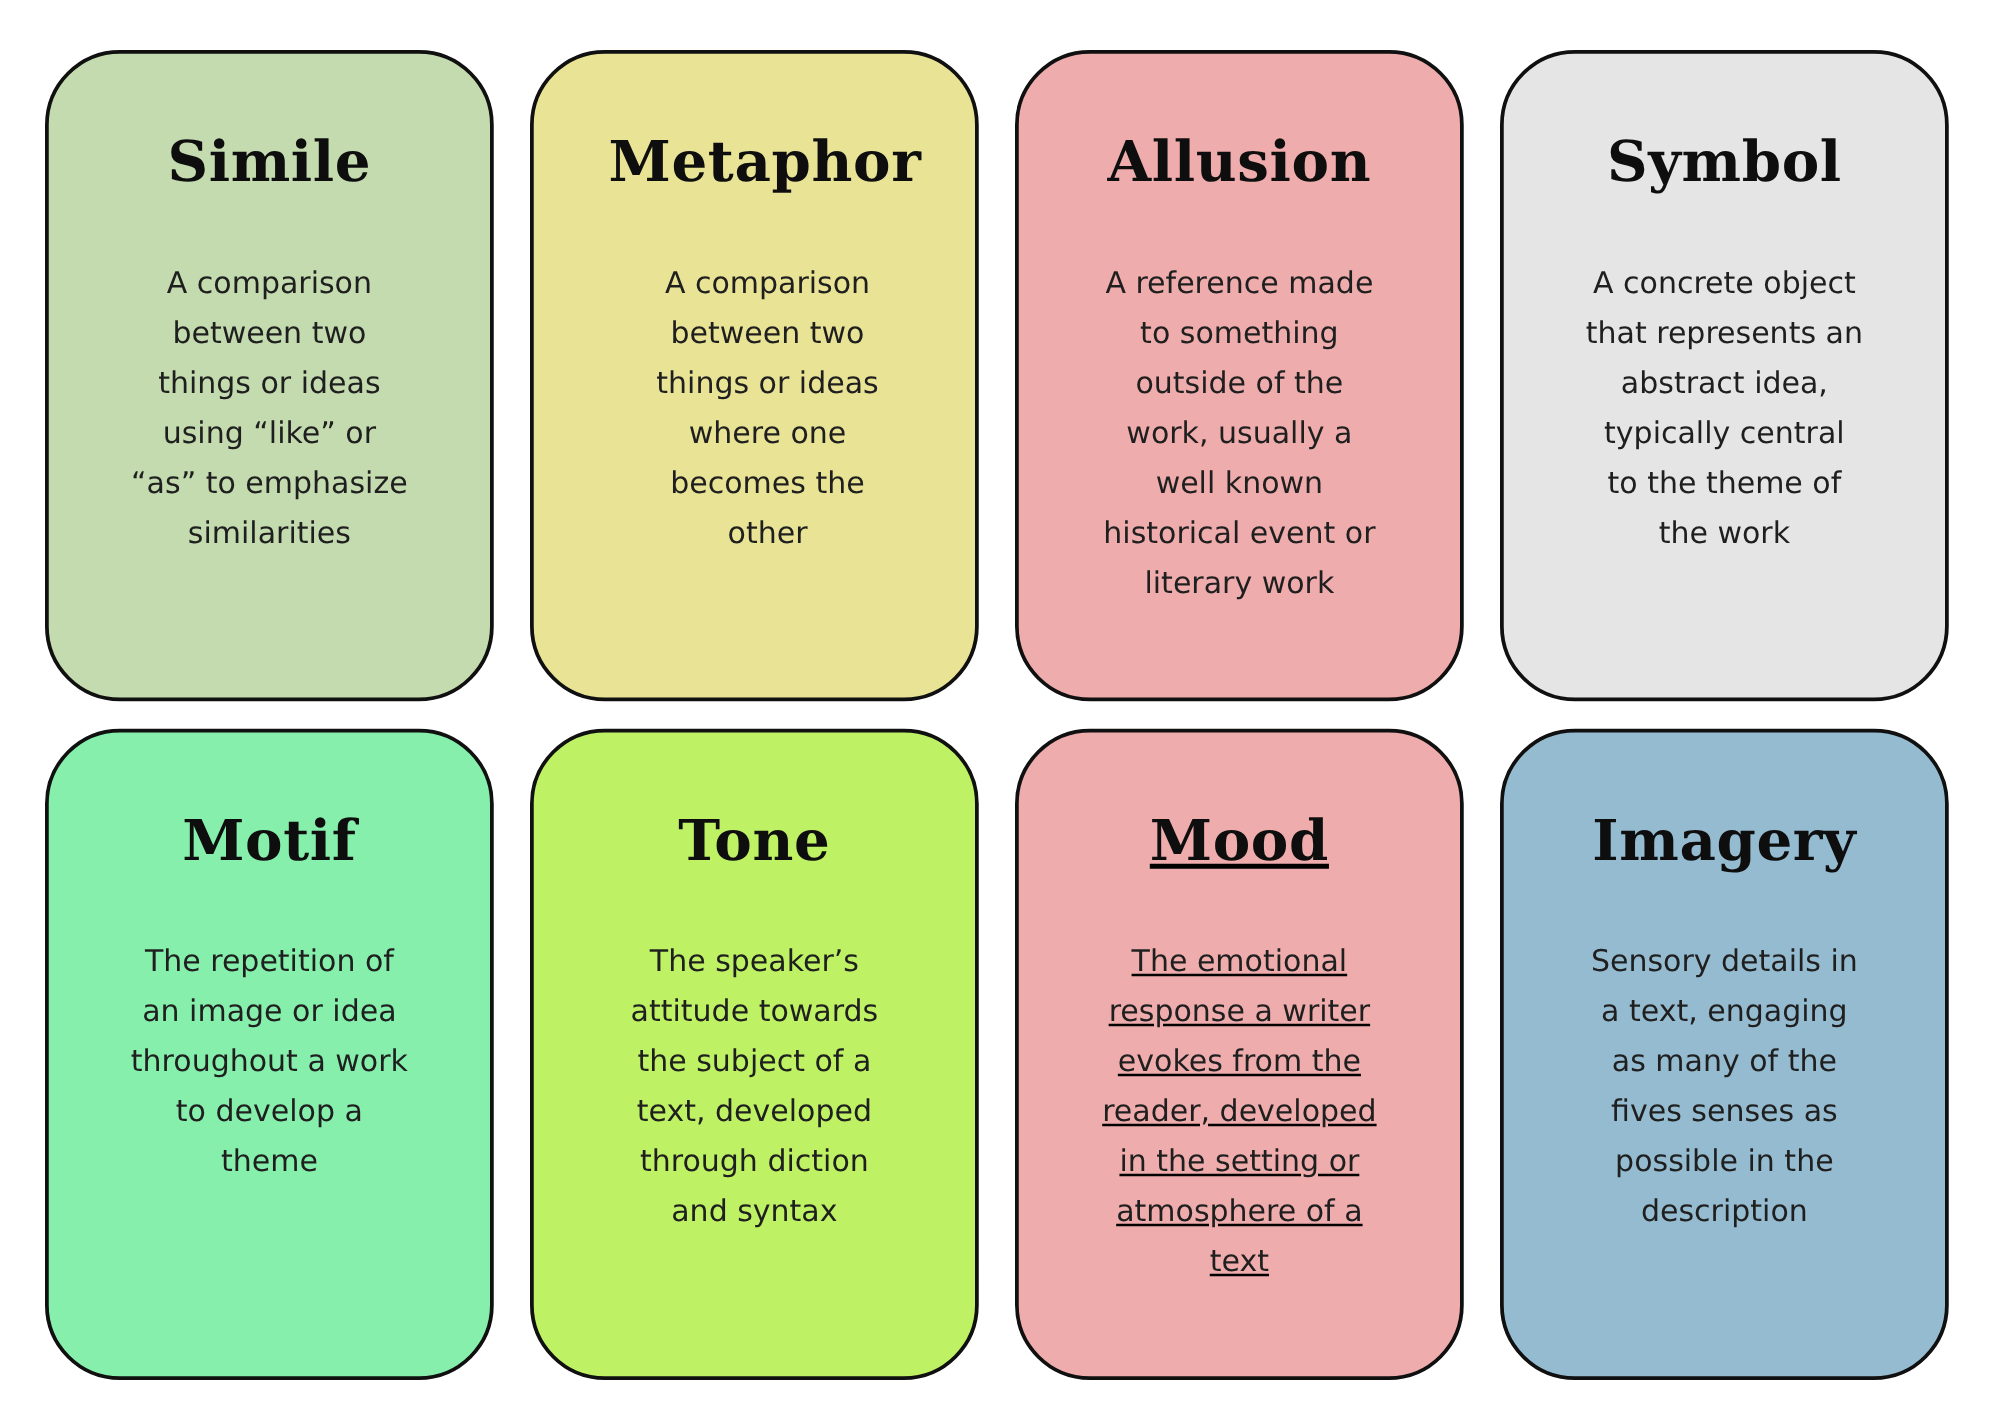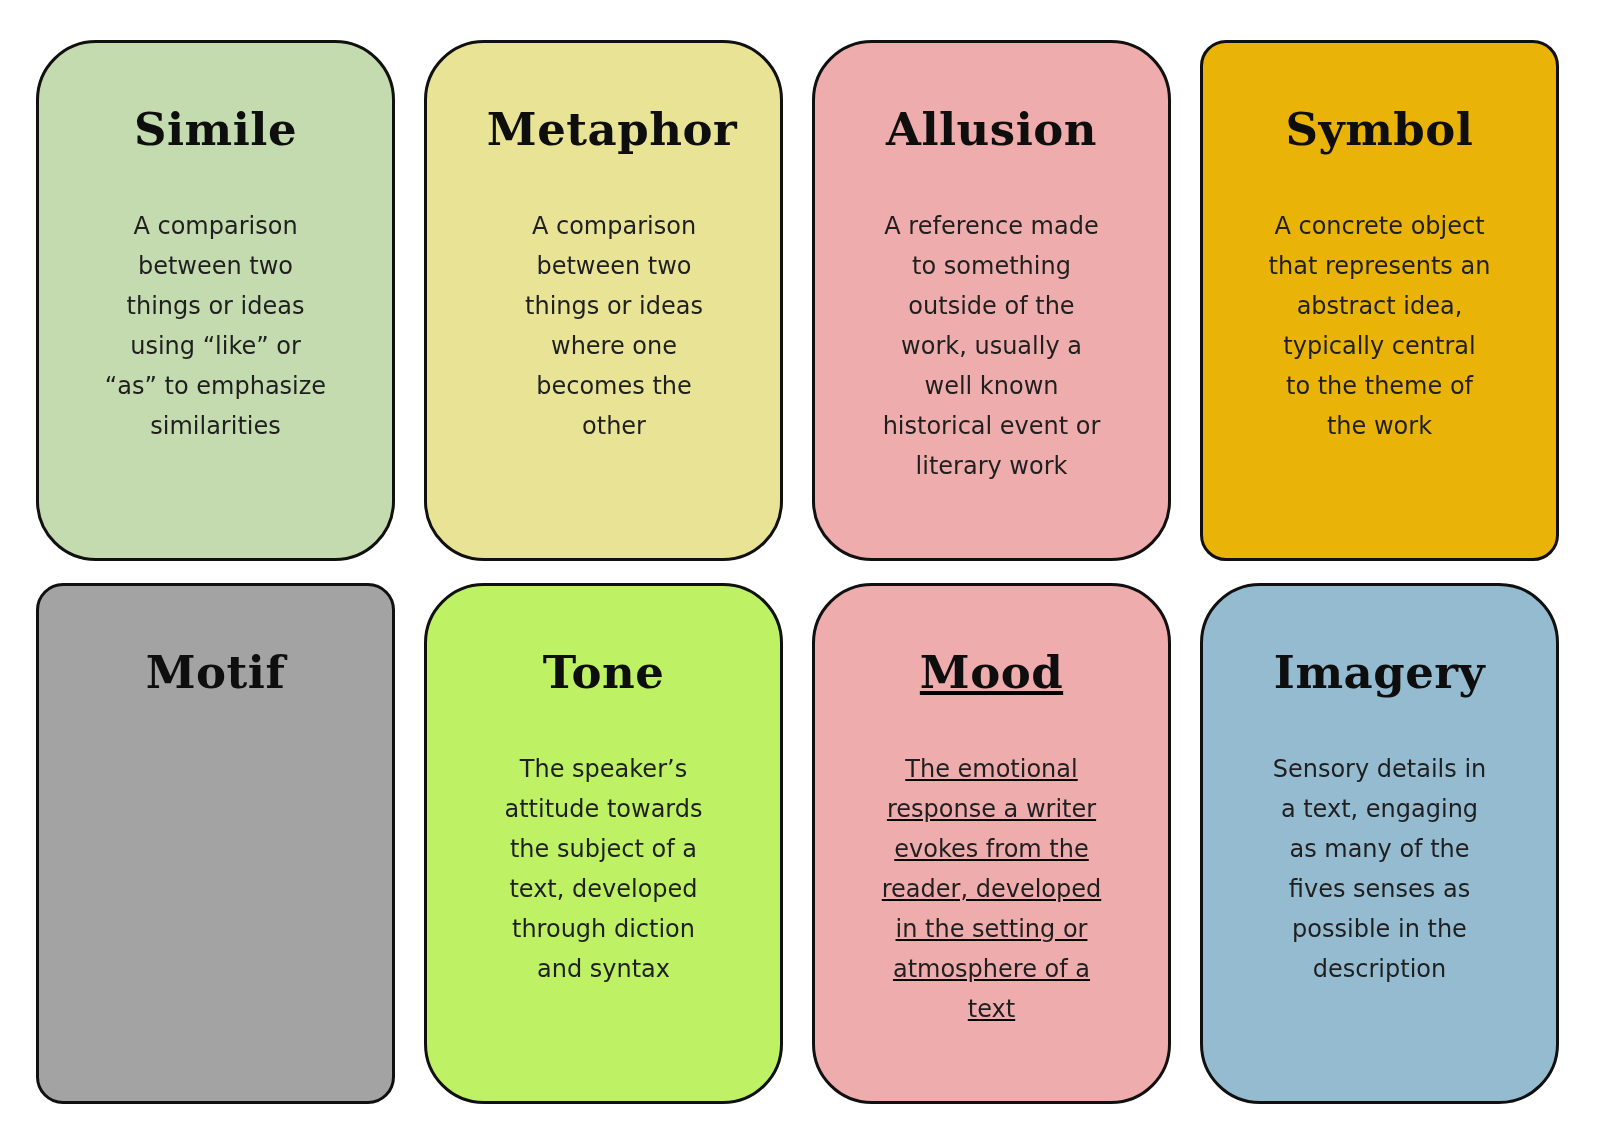--- a/index.html
+++ b/index.html
@@ -81,32 +81,37 @@
       <div class="card-title">Allusion</div>
       <div class="card-definition">A reference made
 to something
 outside of the
 work, usually a
 well known
 historical event or
 literary work</div>
     </div>
 
-    <div class="card" style="background-color: #eab308; border-radius: 26px;">
+    <div class="card" style="background-color: #e5e5e5;">
       <div class="card-title">Symbol</div>
       <div class="card-definition">A concrete object
 that represents an
 abstract idea,
 typically central
 to the theme of
 the work</div>
     </div>
 
-    <div class="card" style="background-color: #a3a3a3; border-radius: 27px;">
+    <div class="card" style="background-color: #86efac;">
       <div class="card-title">Motif</div>
+      <div class="card-definition">The repetition of
+an image or idea
+throughout a work
+to develop a
+theme</div>
     </div>
 
     <div class="card" style="background-color: #bef264;">
       <div class="card-title">Tone</div>
       <div class="card-definition">The speaker’s
 attitude towards
 the subject of a
 text, developed
 through diction
 and syntax</div>

